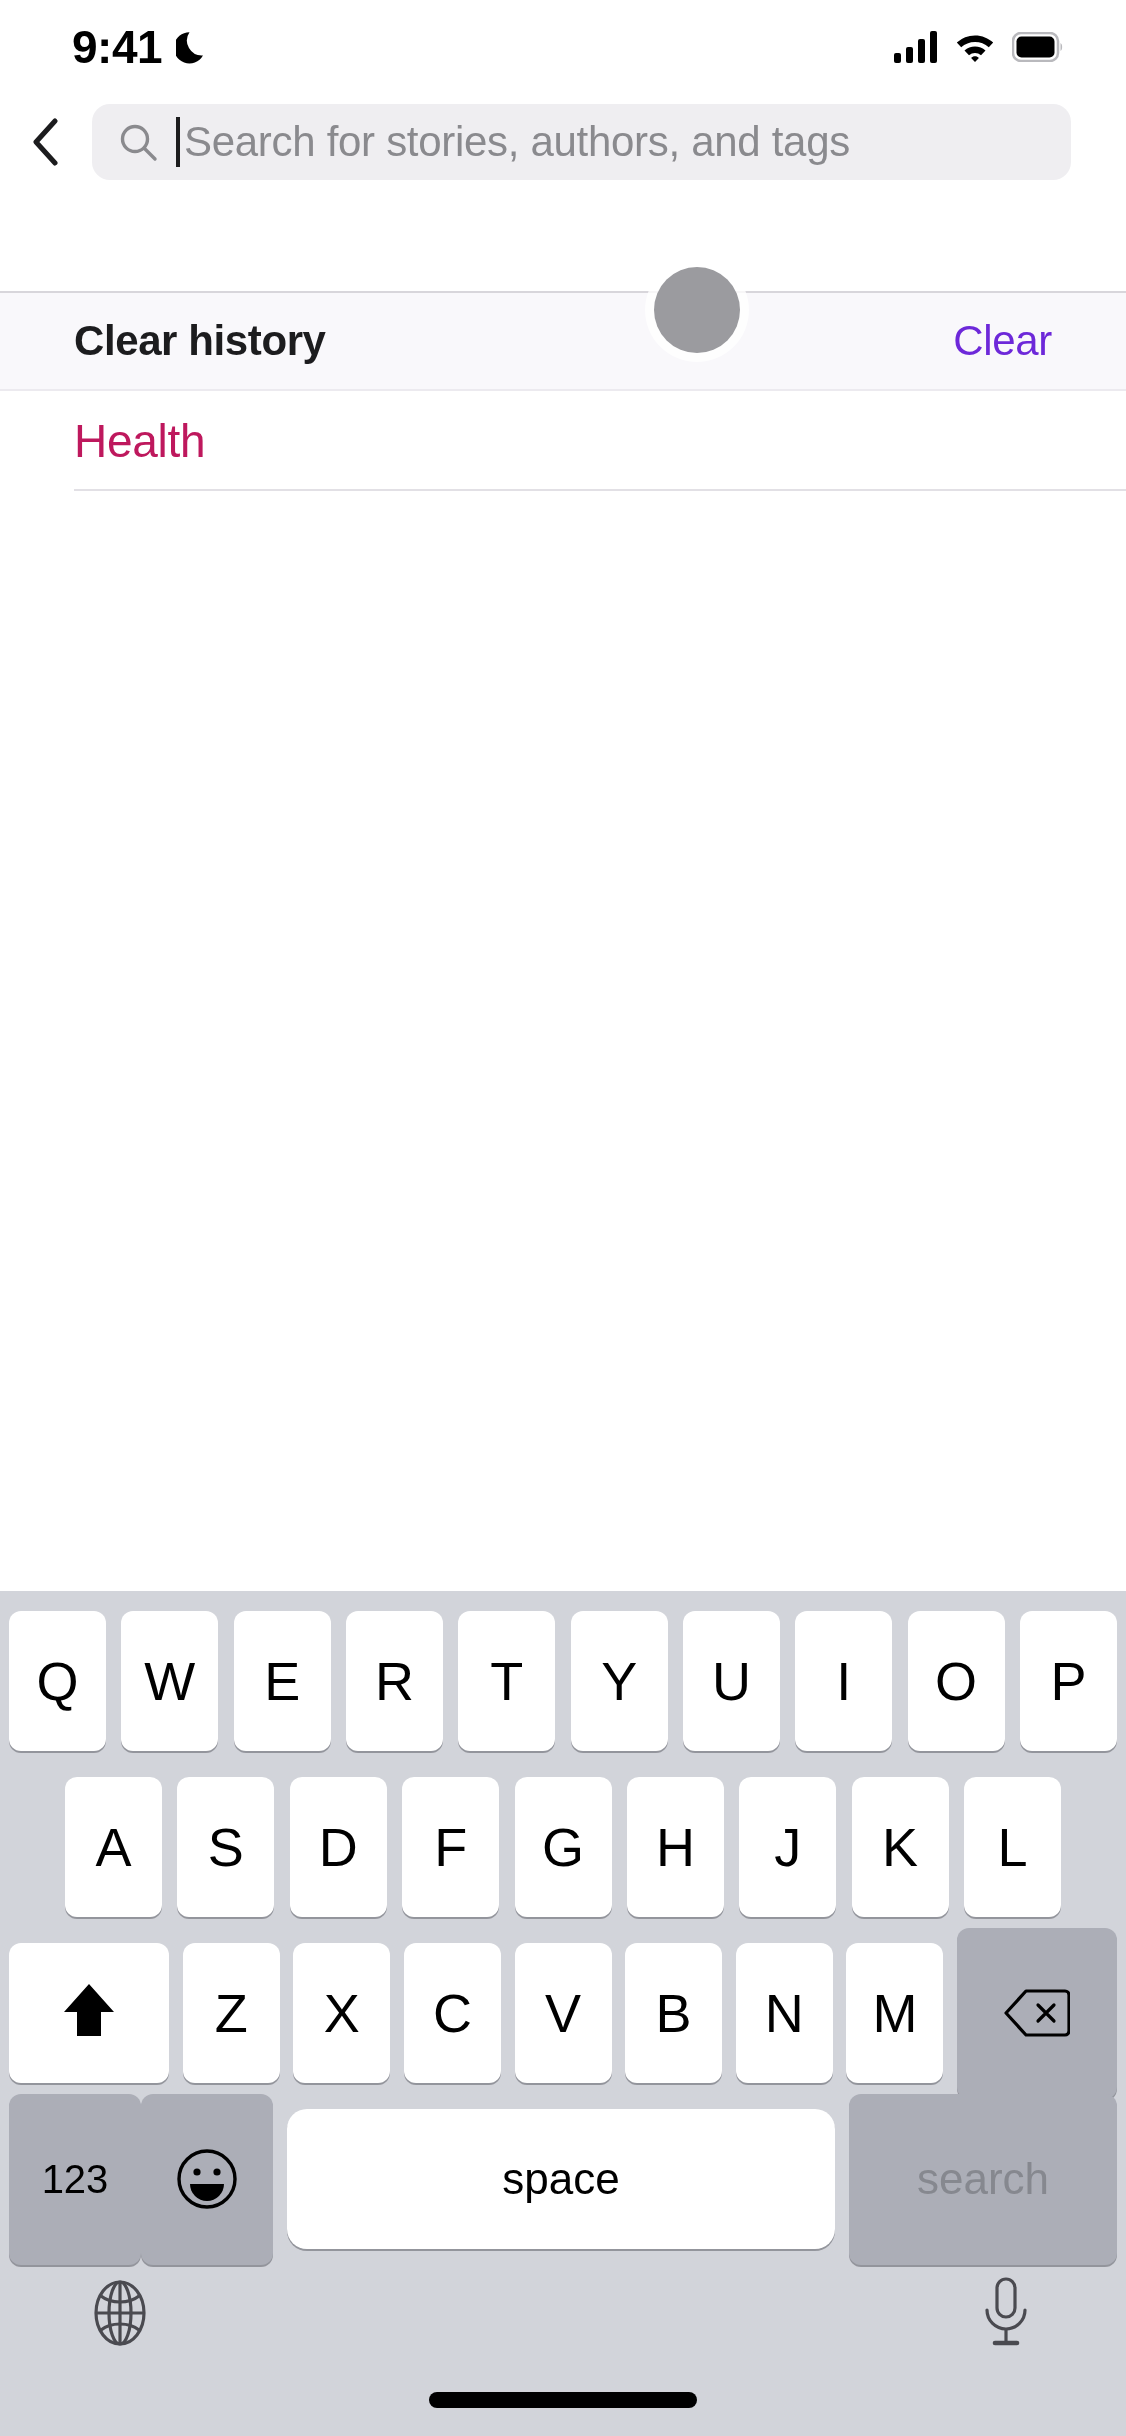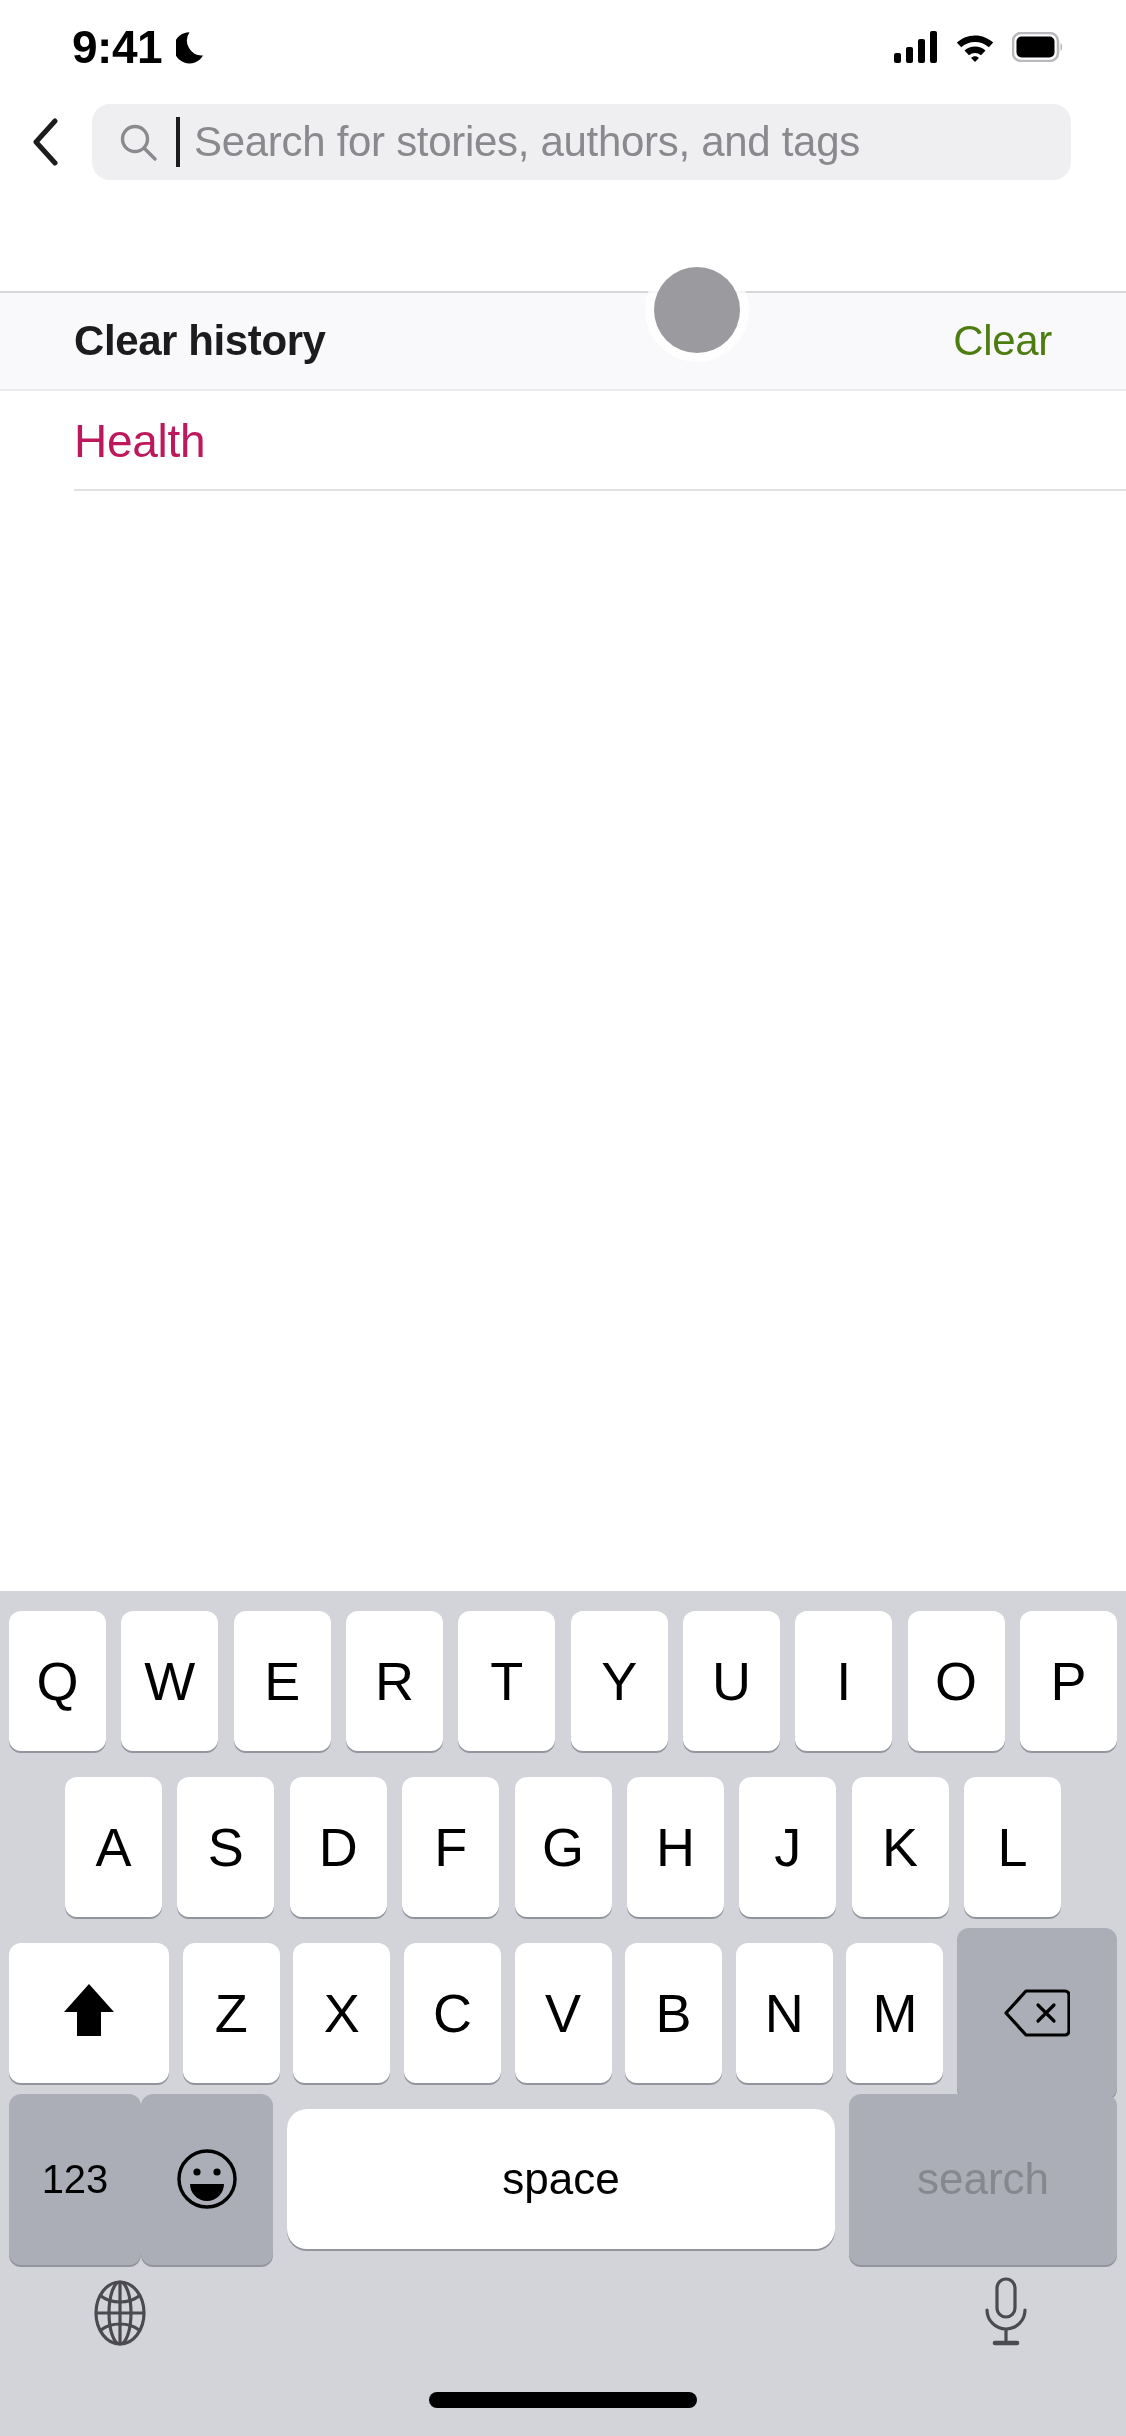--- a/index.html
+++ b/index.html
@@ -61,41 +61,41 @@
   .search-icon { width: 40px; height: 40px; flex: 0 0 auto; display: block; }
   #caret {
     width: 4px; height: 50px;
     background: #1c1c1e;
     margin-left: 18px;
     flex: 0 0 auto;
   }
   #search-placeholder {
     font-size: 42px;
     color: #8a8a8e;
-    margin-left: 14px;
+    margin-left: 4px;
     white-space: nowrap;
     letter-spacing: -0.3px;
   }
 
   
   #history-header {
     position: absolute; top: 291px; left: 0;
     width: 1126px; height: 100px;
     background: #f9f8fb;
     border-top: 2px solid #d8d6db;
     border-bottom: 2px solid #eceaef;
     display: flex; align-items: center; justify-content: space-between;
     padding: 0 50px 0 74px;
   }
   #history-title {
     font-size: 42px; font-weight: 700; color: #1c1c1e;
     letter-spacing: -0.4px;
   }
   #clear-button {
-    font-size: 42px; font-weight: 400; color: #4d7c0f;
+    font-size: 42px; font-weight: 400; color: #6d28d9;
     letter-spacing: -0.3px;
     padding: 12px 24px;
   }
 
   
   #history-list {
     position: absolute; top: 393px; left: 0;
     width: 1126px;
     background: #ffffff;
   }

